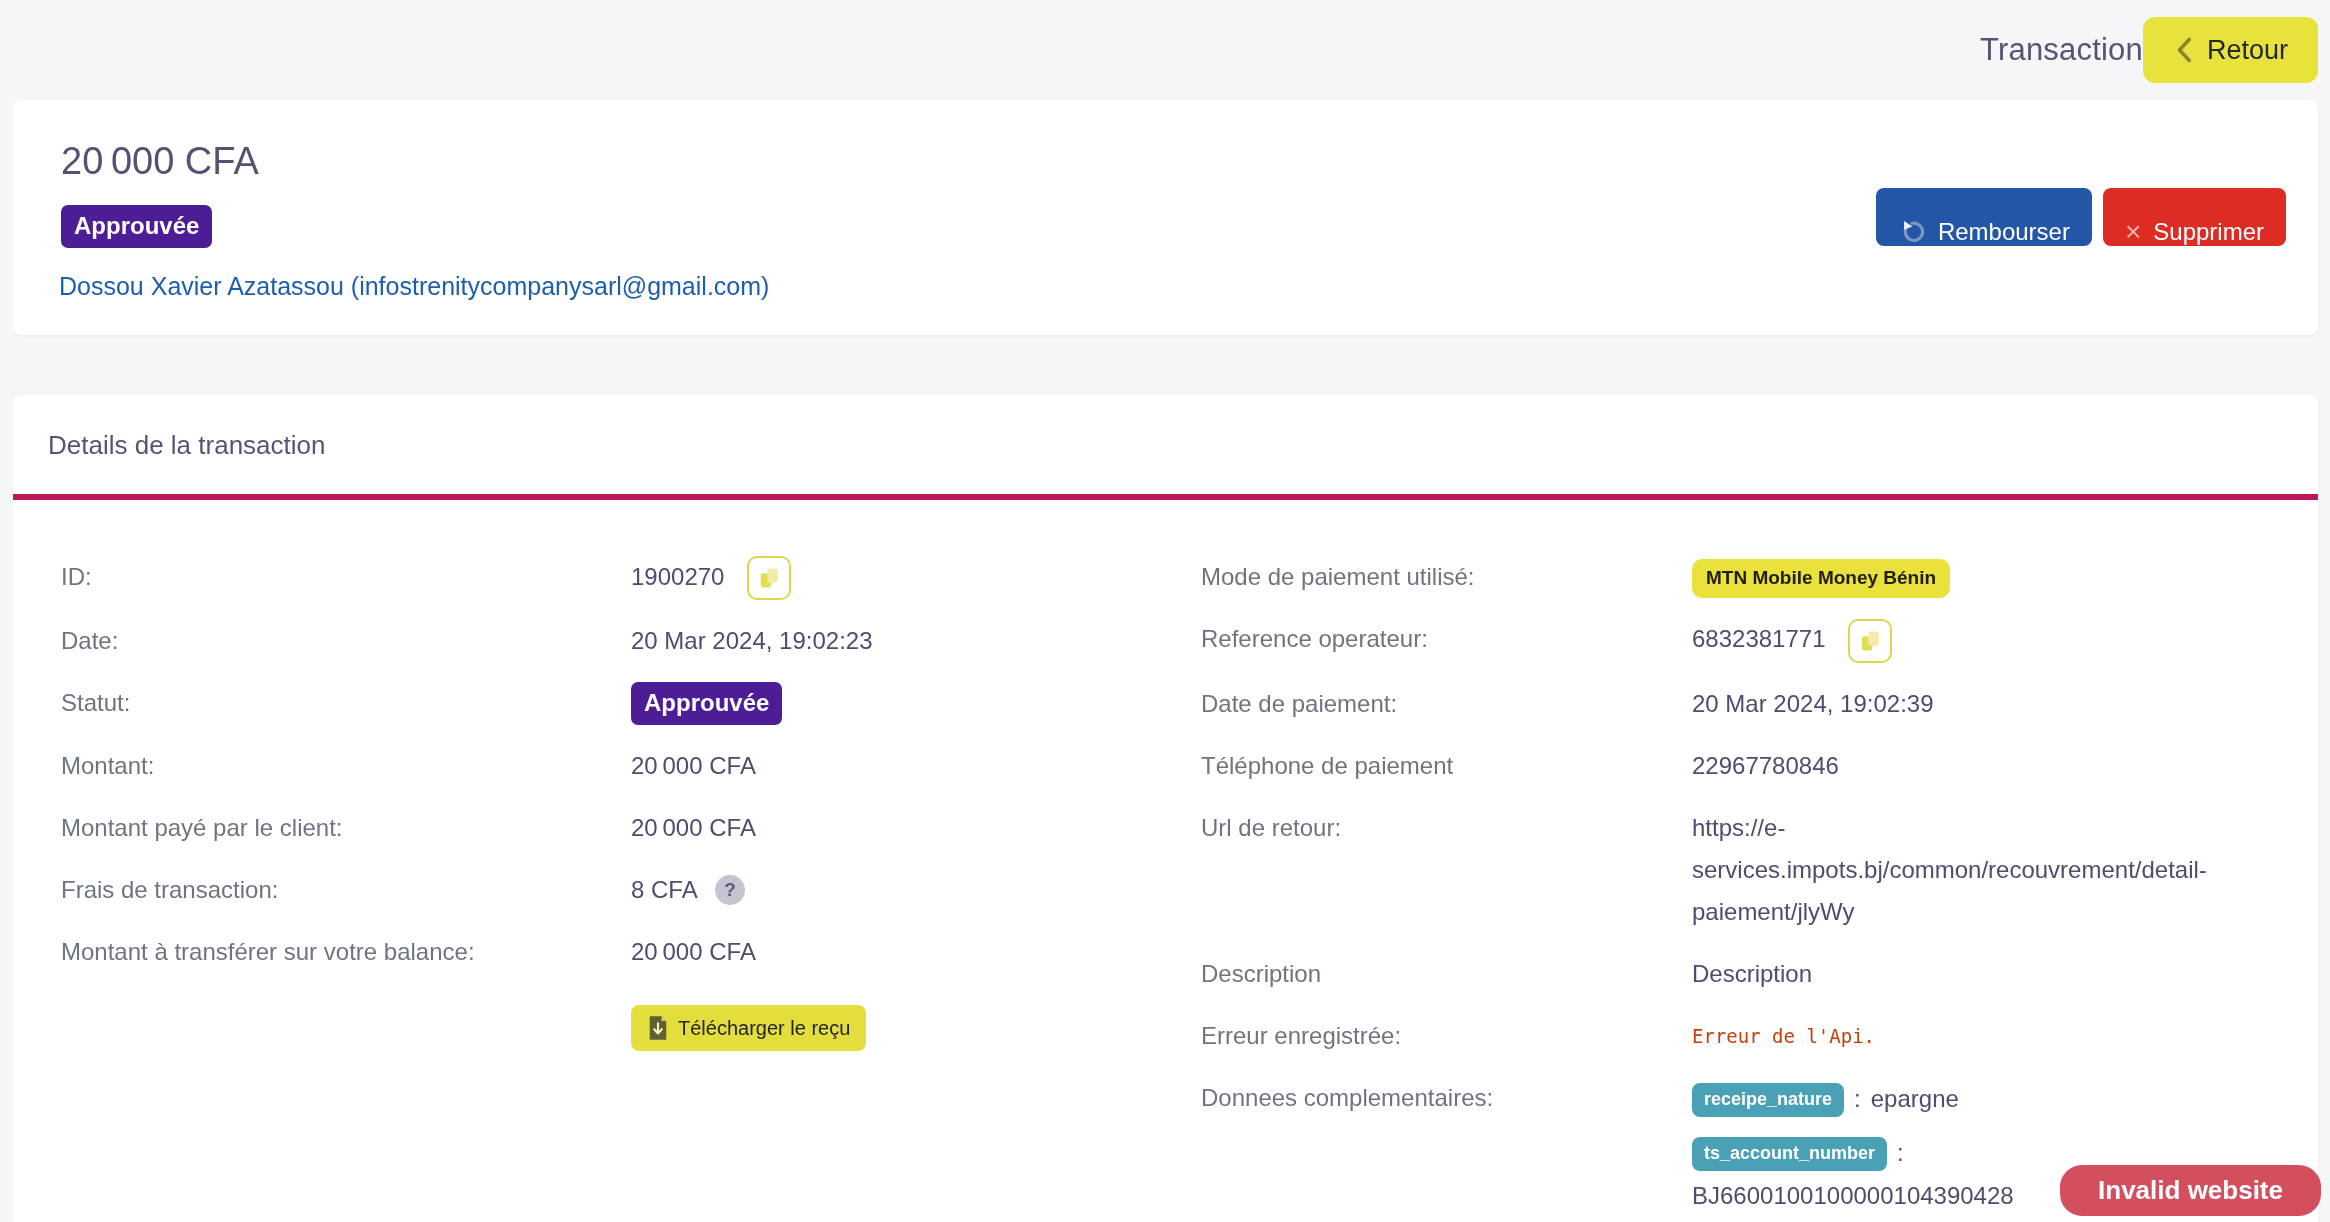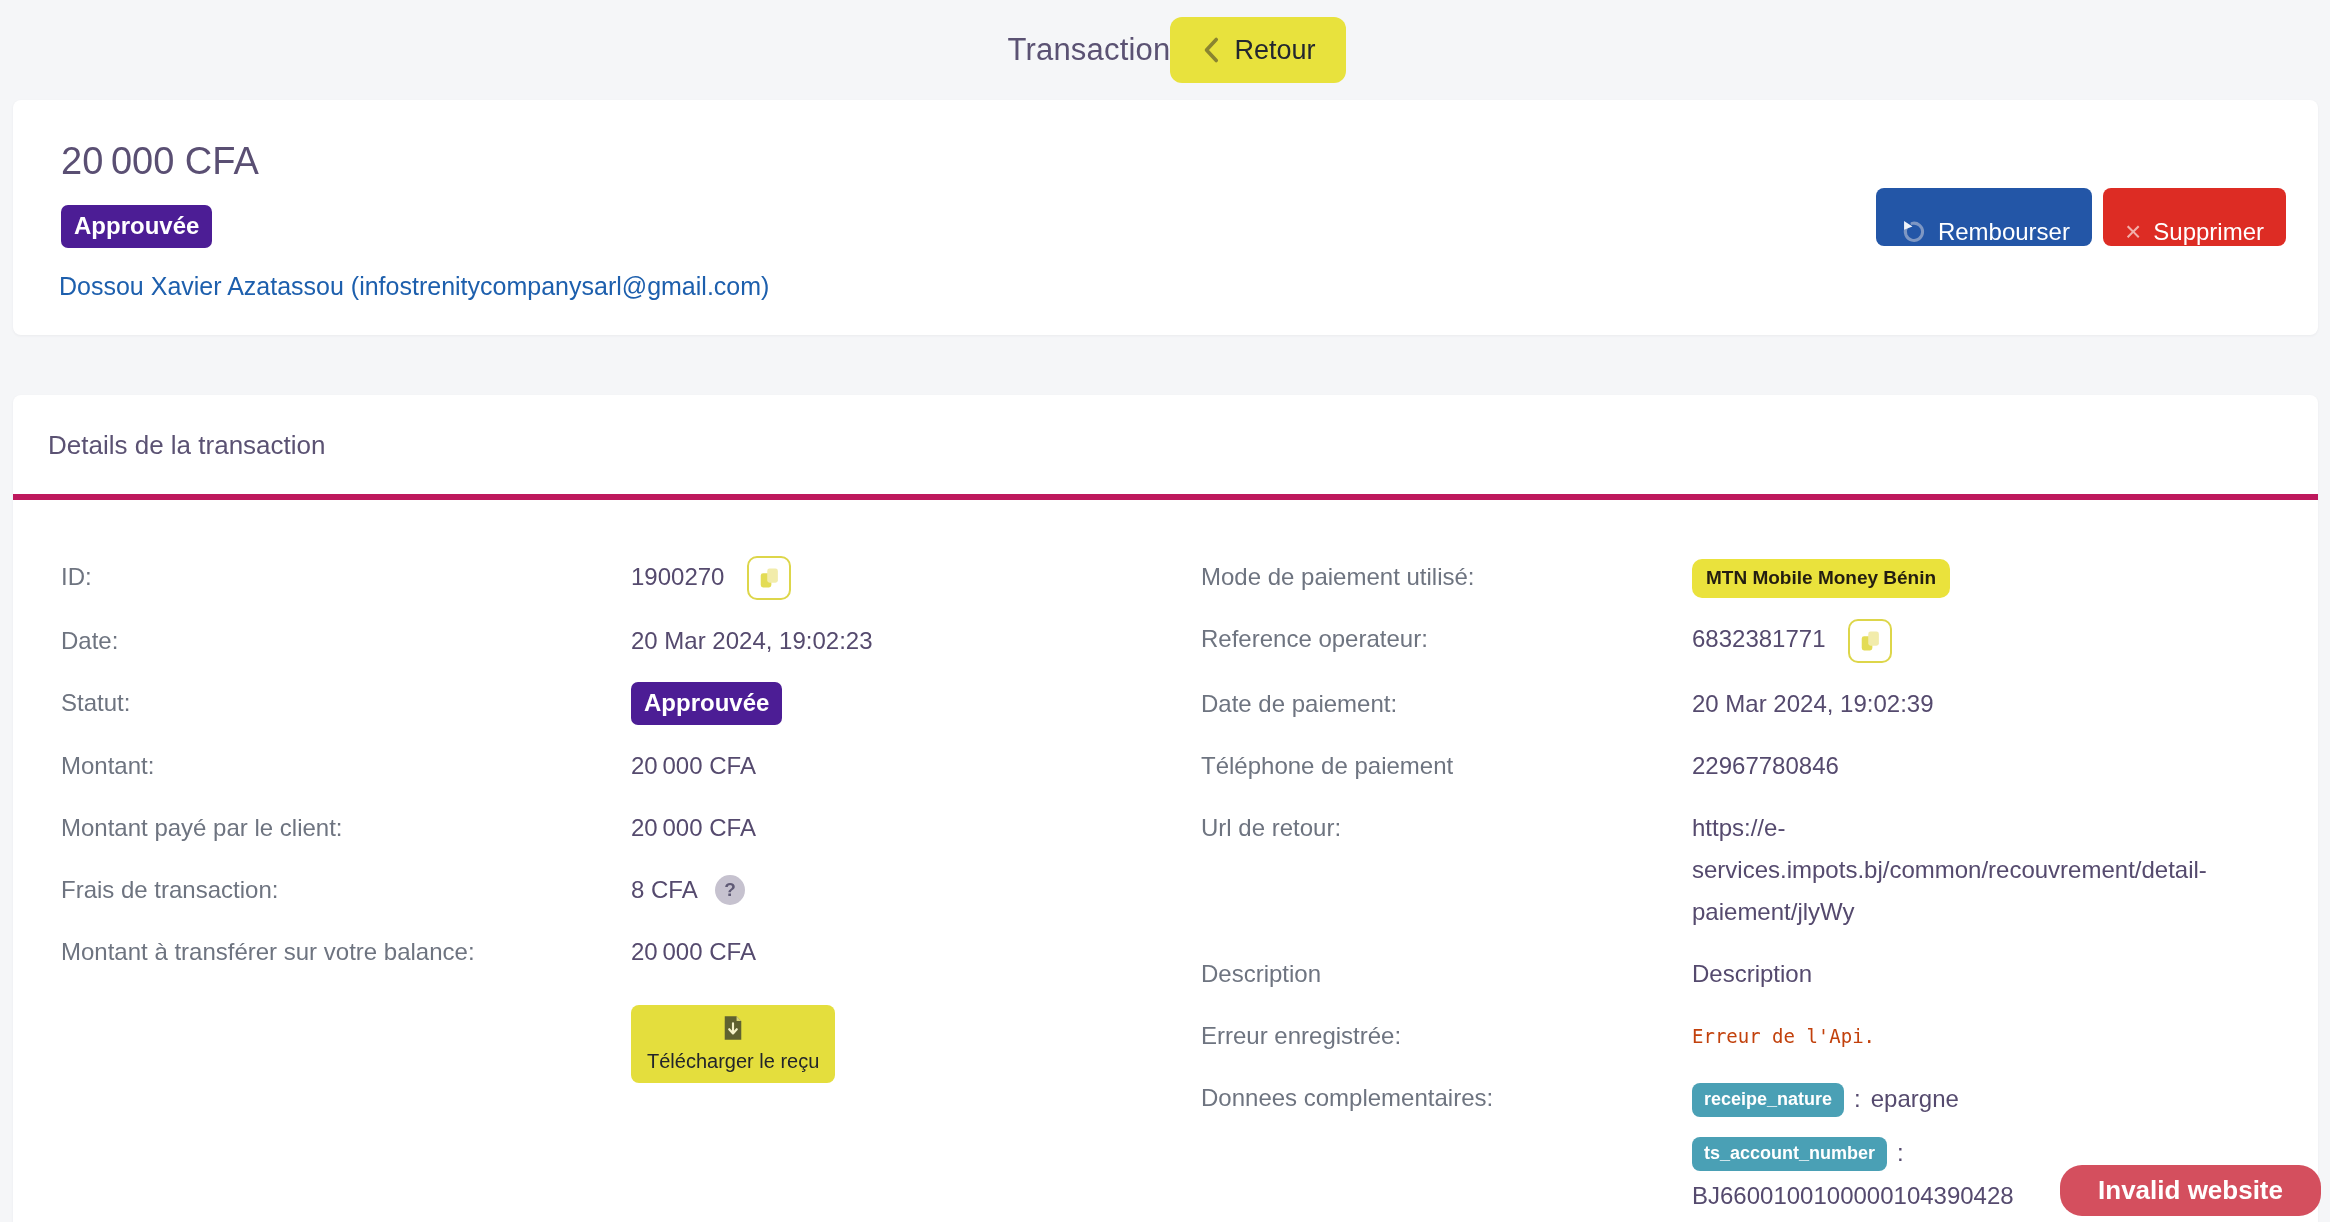--- a/index.html
+++ b/index.html
@@ -9,21 +9,21 @@
     background: #f5f6f8;
     font-family: "Liberation Sans", sans-serif;
     position: relative;
     overflow: hidden;
     color: #554a6e;
   }
 
   
   .topbar {
     height: 100px;
-    display: flex; align-items: center; justify-content: center;
+    display: flex; align-items: center; justify-content: flex-end;
     padding: 0 12px 0 35px;
   }
   .page-title {
     font-size: 31px; font-weight: 500; color: #5b5273; margin: 0;
     letter-spacing: .2px;
   }
   .btn-back {
     background: #e8e23d; border: none; border-radius: 12px;
     height: 66px; padding: 0 30px;
     font-family: inherit; font-size: 27px; color: #23272f;
@@ -103,21 +103,21 @@
     width: 30px; height: 30px; border-radius: 50%;
     background: #c6c2cf; color: #5f5a75;
     font-size: 19px; font-weight: 700;
     margin-left: 12px; vertical-align: 2px; cursor: pointer;
   }
 
   .receipt-btn {
     background: #e4de3d; border: none; border-radius: 8px;
     padding: 10px 16px; margin-top: 12px;
     font-family: inherit; font-size: 20px; color: #22252b;
-    display: inline-flex; align-items: center; gap: 9px; cursor: pointer; flex-direction: column;
+    display: inline-flex; align-items: center; gap: 9px; cursor: pointer;
   }
 
   .error-text {
     font-family: "DejaVu Sans Mono", monospace;
     color: #c2410c; font-size: 19px;
   }
 
   .extra-line { margin-bottom: 10px; line-height: 44px; }
   .extra-sep { color: #554a6e; margin-left: 10px; margin-right: 10px; }
   .extra-block { color: #554a6e; line-height: 42px; }

